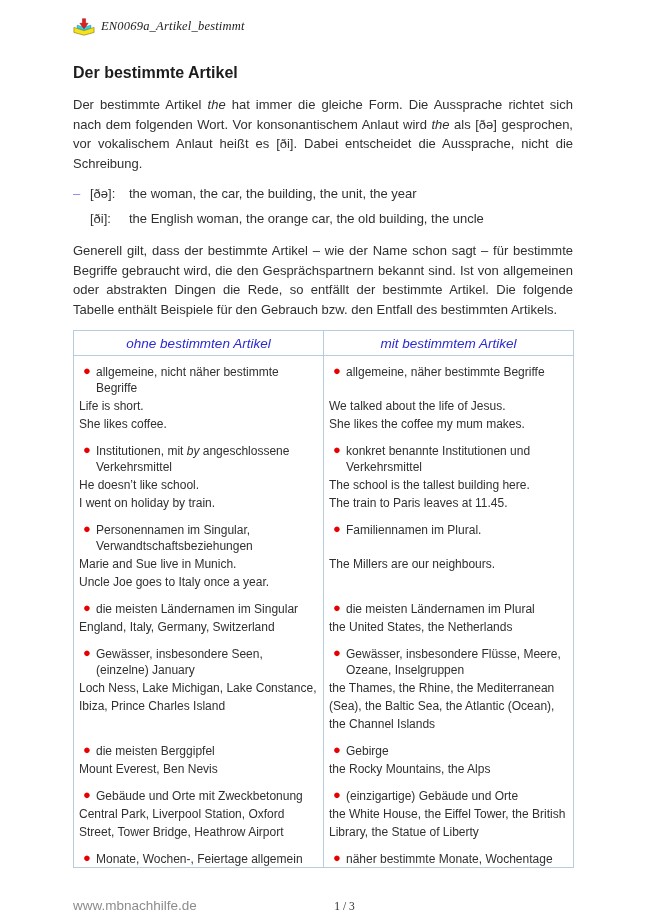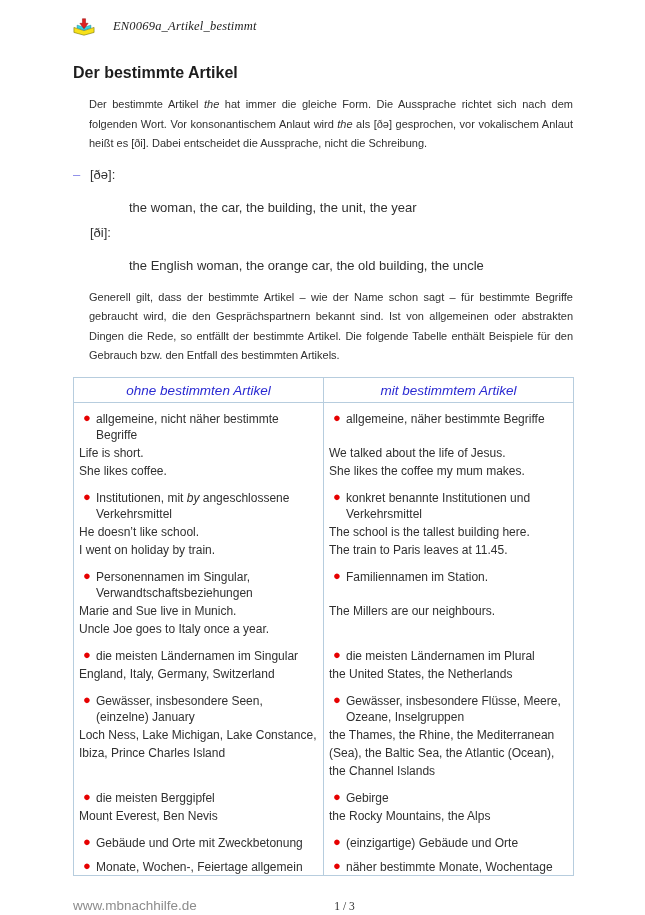--- a/index.html
+++ b/index.html
@@ -16,55 +16,55 @@
     position:relative;
     width:645px;height:915px;
     background:#ffffff;
     font-family:"Liberation Sans",sans-serif;
     color:var(--ink);
     overflow:hidden;
   }
   
   .doc-header{
     position:absolute;top:17px;left:73px;
-    display:flex;align-items:center;gap:18px;
+    display:flex;align-items:center;gap:6px;
   }
   .logo{display:inline-flex;align-items:center;}
   .filename{
     font-family:"Liberation Serif",serif;
     font-style:italic;
     font-size:12.5px;
     color:#1c1c1c;
     letter-spacing:.2px;
   }
   
   .content{position:absolute;top:64px;left:73px;width:500px;}
   h1{
     margin:0 0 13px 0;
     font-size:16px;
     font-weight:bold;
     color:#1d1d1d;
   }
   .para{
-    margin:0 0 11px 16px;
-    font-size:11px;
+    margin:0 0 11px 0;
+    font-size:13px;
     line-height:19.5px;
     text-align:justify;
   }
   .para em{font-style:italic;}
   .pron{margin:2px 0 13px 0;}
   .pron-line{
     display:flex;
     font-size:13px;
     line-height:19px;
     margin-bottom:6px;
   }
   .pron-marker{width:17px;color:var(--dash-violet);}
   .pron-ipa{width:39px;}
-  .pron-text{flex:1;margin-top:33px;}
+  .pron-text{flex:1;}
   
   table.usage{
     width:500px;
     border-collapse:collapse;
     border:1px solid var(--tbl-border);
     margin-top:3px;
     table-layout:fixed;
   }
   table.usage th{
     width:250px;
@@ -190,21 +190,21 @@
             <td class="right">
               <div class="example">The school is the tallest building here.</div>
               <div class="example">The train to Paris leaves at 11.45.</div>
             </td>
           </tr>
           <tr class="bullets">
             <td class="left">
               <div class="bullet"><span class="dot">●</span><span>Personennamen im Singular, Verwandtschaftsbeziehungen</span></div>
             </td>
             <td class="right">
-              <div class="bullet"><span class="dot">●</span><span>Familiennamen im Station.</span></div>
+              <div class="bullet"><span class="dot">●</span><span>Familiennamen im Plural.</span></div>
             </td>
           </tr>
           <tr class="examples">
             <td class="left">
               <div class="example">Marie and Sue live in Munich.</div>
               <div class="example">Uncle Joe goes to Italy once a year.</div>
             </td>
             <td class="right">
               <div class="example">The Millers are our neighbours.</div>
             </td>
@@ -256,20 +256,28 @@
             <td class="right">
               <div class="example">the Rocky Mountains, the Alps</div>
             </td>
           </tr>
           <tr class="bullets">
             <td class="left">
               <div class="bullet"><span class="dot">●</span><span>Gebäude und Orte mit Zweckbetonung</span></div>
             </td>
             <td class="right">
               <div class="bullet"><span class="dot">●</span><span>(einzigartige) Gebäude und Orte</span></div>
+            </td>
+          </tr>
+          <tr class="examples">
+            <td class="left">
+              <div class="example">Central Park, Liverpool Station, Oxford Street, Tower Bridge, Heathrow Airport</div>
+            </td>
+            <td class="right">
+              <div class="example">the White House, the Eiffel Tower, the British Library, the Statue of Liberty</div>
             </td>
           </tr>
           <tr class="bullets">
             <td class="left">
               <div class="bullet"><span class="dot">●</span><span>Monate, Wochen-, Feiertage allgemein</span></div>
             </td>
             <td class="right">
               <div class="bullet"><span class="dot">●</span><span>näher bestimmte Monate, Wochentage</span></div>
             </td>
           </tr>

